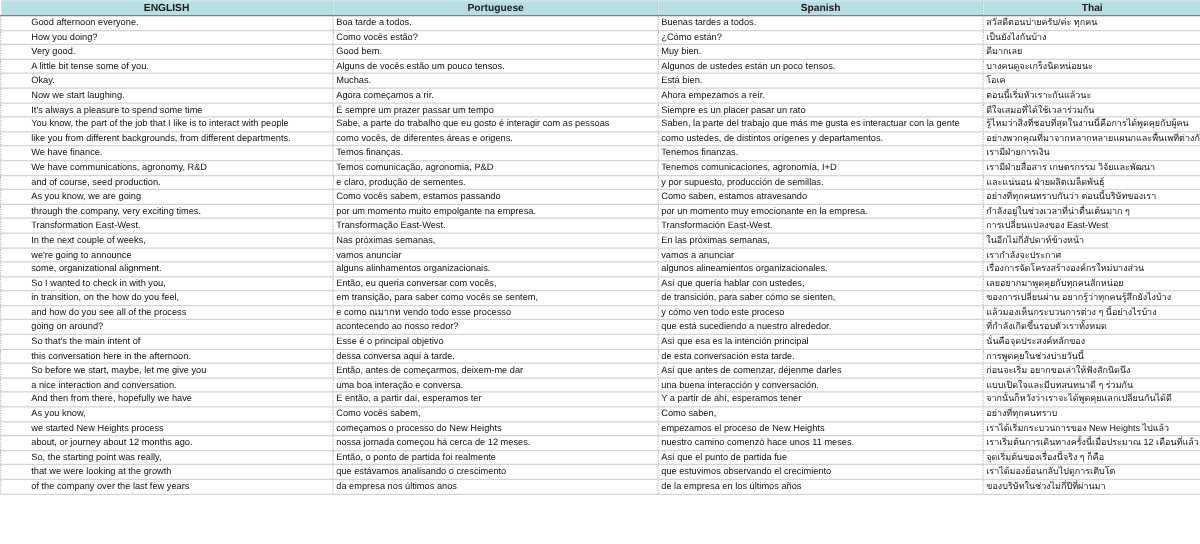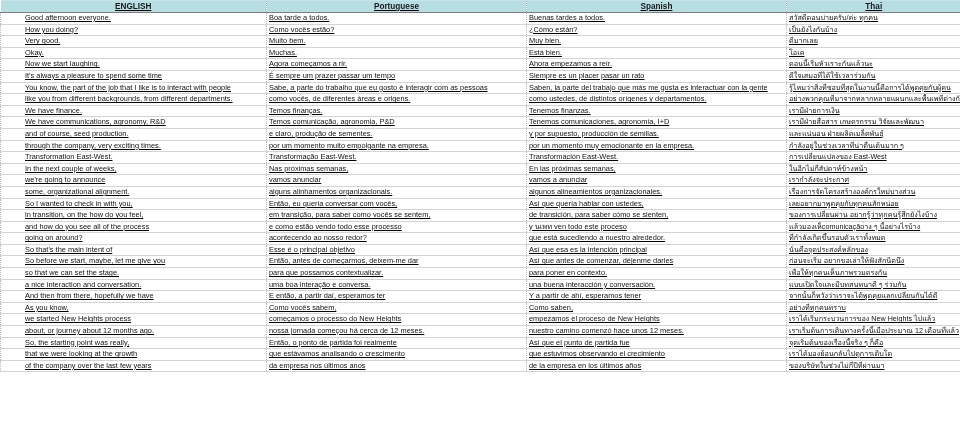--- a/index.html
+++ b/index.html
@@ -13,21 +13,20 @@
     overflow: hidden;
     font-family: "Liberation Sans", sans-serif;
     -webkit-font-smoothing: antialiased;
   }
 
   #sheet {
     width: 960px;
     height: 312px;
     position: relative;
     background: #ffffff;
-    text-decoration: underline;
   }
 
   table.grid {
     border-collapse: collapse;
     table-layout: fixed;
     width: 960px;
     border-spacing: 0;
   }
 
   col.c-en  { width: 266px; }
@@ -101,23 +100,29 @@
           <td class="last th-cell">สวัสดีตอนบ่ายครับ/ค่ะ ทุกคน</td>
         </tr>
         <tr>
           <td>How you doing?</td>
           <td>Como vocês estão?</td>
           <td>¿Cómo están?</td>
           <td class="last th-cell">เป็นยังไงกันบ้าง</td>
         </tr>
         <tr>
           <td>Very good.</td>
-          <td>Muito bem.</td>
+          <td>Good bem.</td>
           <td>Muy bien.</td>
           <td class="last th-cell">ดีมากเลย</td>
+        </tr>
+        <tr>
+          <td>A little bit tense some of you.</td>
+          <td>Alguns de vocês estão um pouco tensos.</td>
+          <td>Algunos de ustedes están un poco tensos.</td>
+          <td class="last th-cell">บางคนดูจะเกร็งนิดหน่อยนะ</td>
         </tr>
         <tr>
           <td>Okay.</td>
           <td>Muchas.</td>
           <td>Está bien.</td>
           <td class="last th-cell">โอเค</td>
         </tr>
         <tr>
           <td>Now we start laughing.</td>
           <td>Agora começamos a rir.</td>
@@ -154,20 +159,26 @@
           <td>Tenemos comunicaciones, agronomía, I+D</td>
           <td class="last th-cell">เรามีฝ่ายสื่อสาร เกษตรกรรม วิจัยและพัฒนา</td>
         </tr>
         <tr>
           <td>and of course, seed production.</td>
           <td>e claro, produção de sementes.</td>
           <td>y por supuesto, producción de semillas.</td>
           <td class="last th-cell">และแน่นอน ฝ่ายผลิตเมล็ดพันธุ์</td>
         </tr>
         <tr>
+          <td>As you know, we are going</td>
+          <td>Como vocês sabem, estamos passando</td>
+          <td>Como saben, estamos atravesando</td>
+          <td class="last th-cell">อย่างที่ทุกคนทราบกันว่า ตอนนี้บริษัทของเรา</td>
+        </tr>
+        <tr>
           <td>through the company, very exciting times.</td>
           <td>por um momento muito empolgante na empresa.</td>
           <td>por un momento muy emocionante en la empresa.</td>
           <td class="last th-cell">กำลังอยู่ในช่วงเวลาที่น่าตื่นเต้นมาก ๆ</td>
         </tr>
         <tr>
           <td>Transformation East-West.</td>
           <td>Transformação East-West.</td>
           <td>Transformación East-West.</td>
           <td class="last th-cell">การเปลี่ยนแปลงของ East-West</td>
@@ -197,49 +208,49 @@
           <td class="last th-cell">เลยอยากมาพูดคุยกับทุกคนสักหน่อย</td>
         </tr>
         <tr>
           <td>in transition, on the how do you feel,</td>
           <td>em transição, para saber como vocês se sentem,</td>
           <td>de transición, para saber cómo se sienten,</td>
           <td class="last th-cell">ของการเปลี่ยนผ่าน อยากรู้ว่าทุกคนรู้สึกยังไงบ้าง</td>
         </tr>
         <tr>
           <td>and how do you see all of the process</td>
-          <td>e como estão vendo todo esse processo</td>
-          <td>y นเพท ven todo este proceso</td>
-          <td class="last th-cell">แล้วมองเห็comunicação่าง ๆ นี้อย่างไรบ้าง</td>
+          <td>e como ณมากท vendo todo esse processo</td>
+          <td>y cómo ven todo este proceso</td>
+          <td class="last th-cell">แล้วมองเห็นกระบวนการต่าง ๆ นี้อย่างไรบ้าง</td>
         </tr>
         <tr>
           <td>going on around?</td>
           <td>acontecendo ao nosso redor?</td>
           <td>que está sucediendo a nuestro alrededor.</td>
           <td class="last th-cell">ที่กำลังเกิดขึ้นรอบตัวเราทั้งหมด</td>
         </tr>
         <tr>
           <td>So that's the main intent of</td>
           <td>Esse é o principal objetivo</td>
           <td>Así que esa es la intención principal</td>
           <td class="last th-cell">นั่นคือจุดประสงค์หลักของ</td>
         </tr>
         <tr>
+          <td>this conversation here in the afternoon.</td>
+          <td>dessa conversa aqui à tarde.</td>
+          <td>de esta conversación esta tarde.</td>
+          <td class="last th-cell">การพูดคุยในช่วงบ่ายวันนี้</td>
+        </tr>
+        <tr>
           <td>So before we start, maybe, let me give you</td>
           <td>Então, antes de começarmos, deixem-me dar</td>
           <td>Así que antes de comenzar, déjenme darles</td>
           <td class="last th-cell">ก่อนจะเริ่ม อยากขอเล่าให้ฟังสักนิดนึง</td>
         </tr>
         <tr>
-          <td>so that we can set the stage.</td>
-          <td>para que possamos contextualizar.</td>
-          <td>para poner en contexto.</td>
-          <td class="last th-cell">เพื่อให้ทุกคนเห็นภาพรวมตรงกัน</td>
-        </tr>
-        <tr>
           <td>a nice interaction and conversation.</td>
           <td>uma boa interação e conversa.</td>
           <td>una buena interacción y conversación.</td>
           <td class="last th-cell">แบบเปิดใจและมีบทสนทนาดี ๆ ร่วมกัน</td>
         </tr>
         <tr>
           <td>And then from there, hopefully we have</td>
           <td>E então, a partir daí, esperamos ter</td>
           <td>Y a partir de ahí, esperamos tener</td>
           <td class="last th-cell">จากนั้นก็หวังว่าเราจะได้พูดคุยแลกเปลี่ยนกันได้ดี</td>
@@ -252,21 +263,21 @@
         </tr>
         <tr>
           <td>we started New Heights process</td>
           <td>começamos o processo do New Heights</td>
           <td>empezamos el proceso de New Heights</td>
           <td class="last th-cell">เราได้เริ่มกระบวนการของ New Heights ไปแล้ว</td>
         </tr>
         <tr>
           <td>about, or journey about 12 months ago.</td>
           <td>nossa jornada começou há cerca de 12 meses.</td>
-          <td>nuestro camino comenzó hace unos 12 meses.</td>
+          <td>nuestro camino comenzó hace unos 11 meses.</td>
           <td class="last th-cell">เราเริ่มต้นการเดินทางครั้งนี้เมื่อประมาณ 12 เดือนที่แล้ว</td>
         </tr>
         <tr>
           <td>So, the starting point was really,</td>
           <td>Então, o ponto de partida foi realmente</td>
           <td>Así que el punto de partida fue</td>
           <td class="last th-cell">จุดเริ่มต้นของเรื่องนี้จริง ๆ ก็คือ</td>
         </tr>
         <tr>
           <td>that we were looking at the growth</td>

